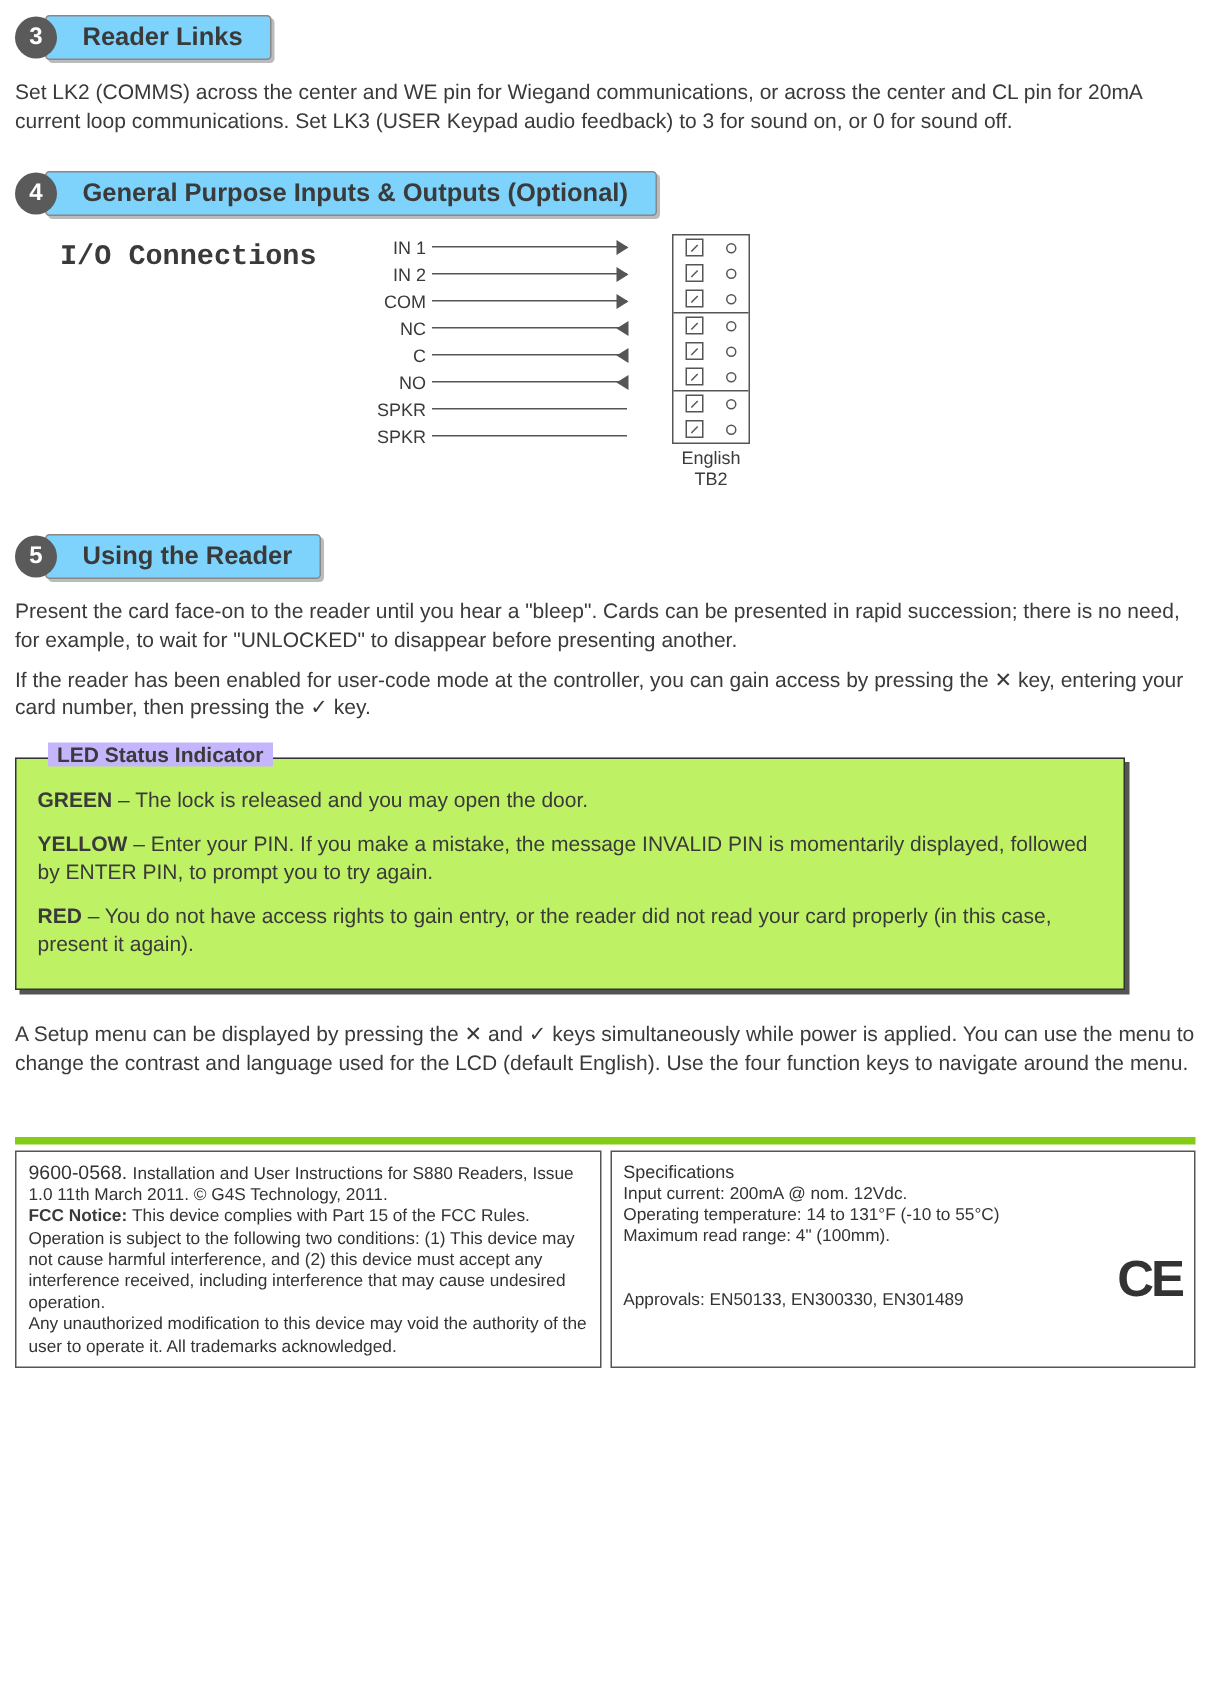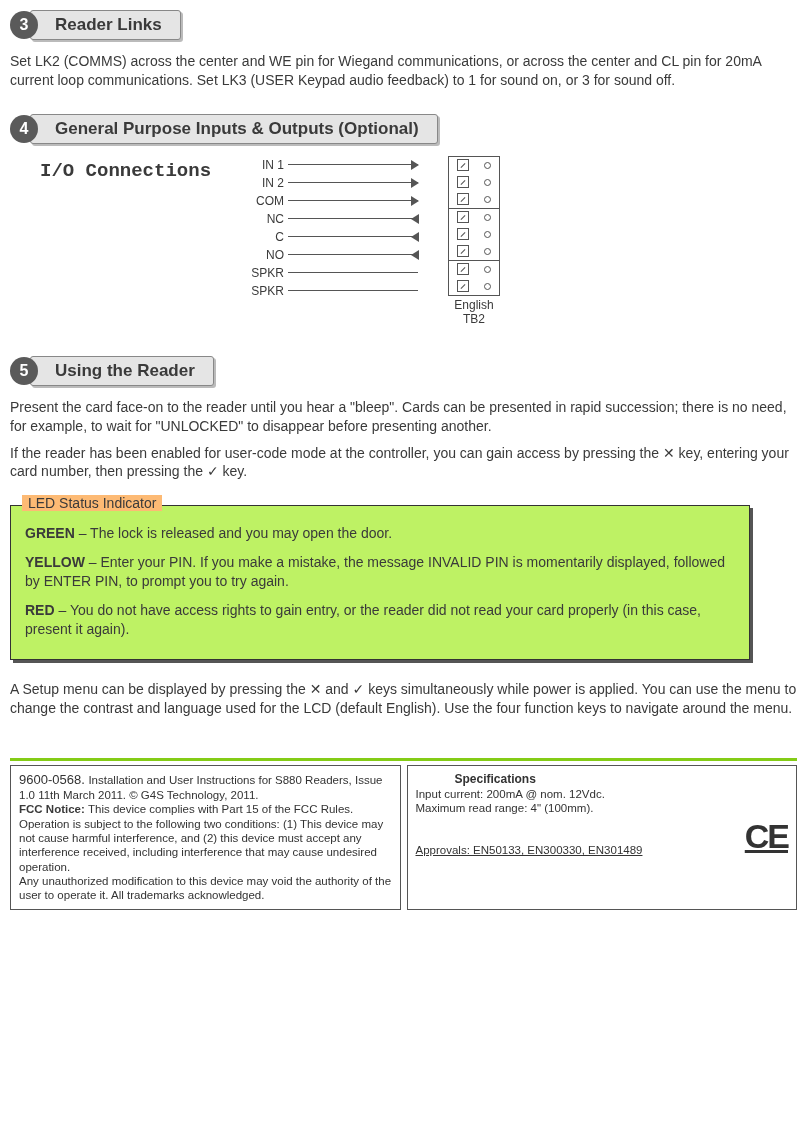--- a/index.html
+++ b/index.html
@@ -24,21 +24,21 @@
     border-radius: 50%;
     display: flex;
     align-items: center;
     justify-content: center;
     font-weight: bold;
     font-size: 16px;
     z-index: 2;
     margin-right: -8px;
   }
   .step-title {
-    background: #e5e5e5;
+    background: #7dd3fc;
     border: 1px solid #888;
     border-radius: 3px;
     padding: 4px 18px 4px 24px;
     font-size: 17px;
     font-weight: bold;
     color: #3a3a3a;
     box-shadow: 2px 2px 0 #bbb;
     white-space: nowrap;
   }
   .body-text {
@@ -150,63 +150,63 @@
     border: 1px solid #333;
     box-shadow: 3px 3px 0 #555;
     padding: 14px 14px 10px 14px;
     font-size: 14px;
     line-height: 1.35;
     background: #bef264;
   }
   .led-title {
     position: absolute;
     top: -10px;
-    left: 12px;
-    background: #fdba74;
+    left: 22px;
+    background: #c4b5fd;
     padding: 0 6px;
-    font-weight: normal;
+    font-weight: bold;
     font-size: 14px;
   }
   .led-box p { margin: 4px 0 10px 0; }
   .checkmark { font-family: "Arial"; }
   .footer {
     display: flex;
-    border-top: 3px solid #84cc16;
+    border-top: 5px solid #84cc16;
     margin-top: 40px;
     padding-top: 4px;
     gap: 6px;
   }
   .footer-col {
     border: 1px solid #555;
     padding: 6px 8px;
     font-size: 11.5px;
     line-height: 1.25;
     flex: 1;
     color: #333;
   }
-  .footer-col .hdr { font-weight: bold; font-size: 12px; margin-left: 39px; }
+  .footer-col .hdr { font-weight: normal; font-size: 12px; }
   .ce-mark {
     font-size: 34px;
     font-weight: bold;
     display: inline-block;
     vertical-align: bottom;
     margin-left: 6px;
     letter-spacing: -2px;
   }
-  .specs-row { display: flex; align-items: flex-end; justify-content: space-between; text-decoration: underline; }
+  .specs-row { display: flex; align-items: flex-end; justify-content: space-between; }
   b { color: #3a3a3a; }
 </style>
 </head>
 <body>
 
 <div class="step-header">
   <div class="step-num">3</div>
   <div class="step-title">Reader Links</div>
 </div>
-<p class="body-text">Set LK2 (COMMS) across the center and WE pin for Wiegand communications, or across the center and CL pin for 20mA current loop communications. Set LK3 (USER Keypad audio feedback) to 1 for sound on, or 3 for sound off.</p>
+<p class="body-text">Set LK2 (COMMS) across the center and WE pin for Wiegand communications, or across the center and CL pin for 20mA current loop communications. Set LK3 (USER Keypad audio feedback) to 3 for sound on, or 0 for sound off.</p>
 
 <div class="step-header">
   <div class="step-num">4</div>
   <div class="step-title">General Purpose Inputs &amp; Outputs (Optional)</div>
 </div>
 
 <div class="section4">
   <div class="io-left">
     <span class="io-label">I/O Connections</span>
   </div>
@@ -317,19 +317,20 @@
 
 <div class="footer">
   <div class="footer-col">
     <span style="font-size:13px;">9600-0568. </span><span>Installation and User Instructions for S880 Readers, Issue 1.0 11th March 2011. © G4S Technology, 2011.</span><br>
     <b>FCC Notice: </b><span>This device complies with Part 15 of the FCC Rules. Operation is subject to the following two conditions: (1) This device may not cause harmful interference, and (2) this device must accept any interference received, including interference that may cause undesired operation.</span><br>
     <span>Any unauthorized modification to this device may void the authority of the user to operate it. All trademarks acknowledged.</span>
   </div>
   <div class="footer-col">
     <div class="hdr">Specifications</div>
     <div>Input current:  200mA @ nom. 12Vdc.</div>
+    <div>Operating temperature: 14 to 131°F (-10 to 55°C)</div>
     <div>Maximum read range: 4" (100mm).</div>
     <div class="specs-row">
       <span>Approvals: EN50133, EN300330, EN301489</span>
       <span class="ce-mark">CE</span>
     </div>
   </div>
 </div>
 
 </body></html>

